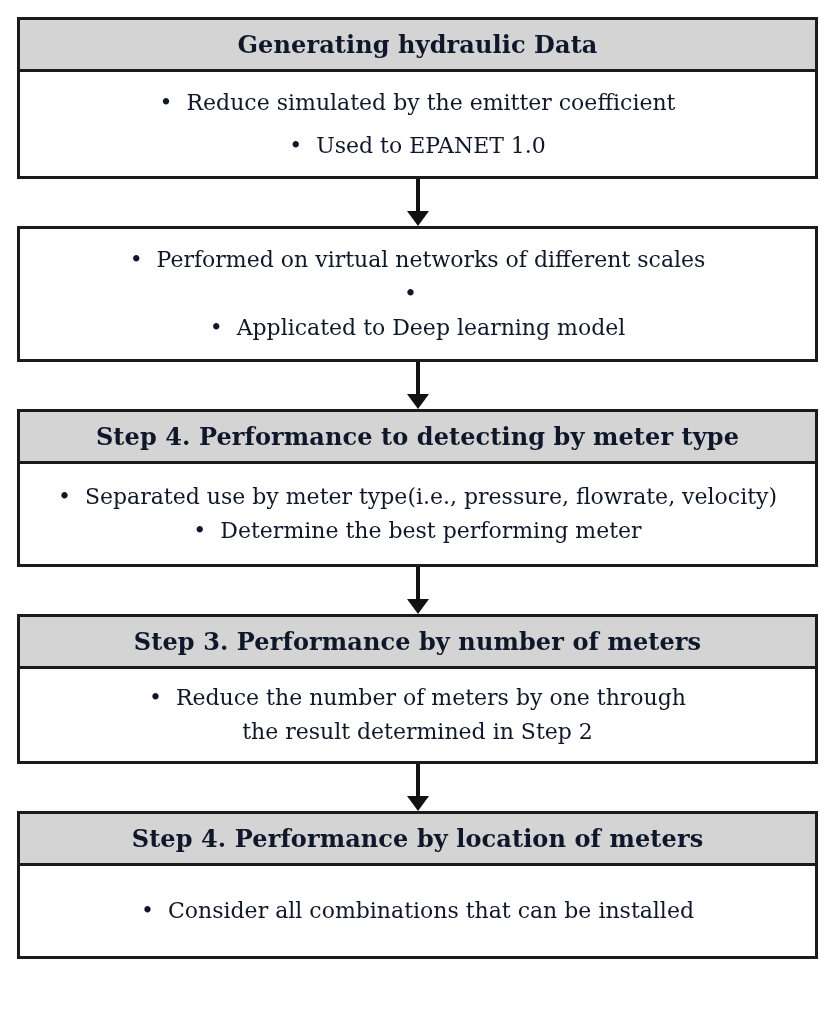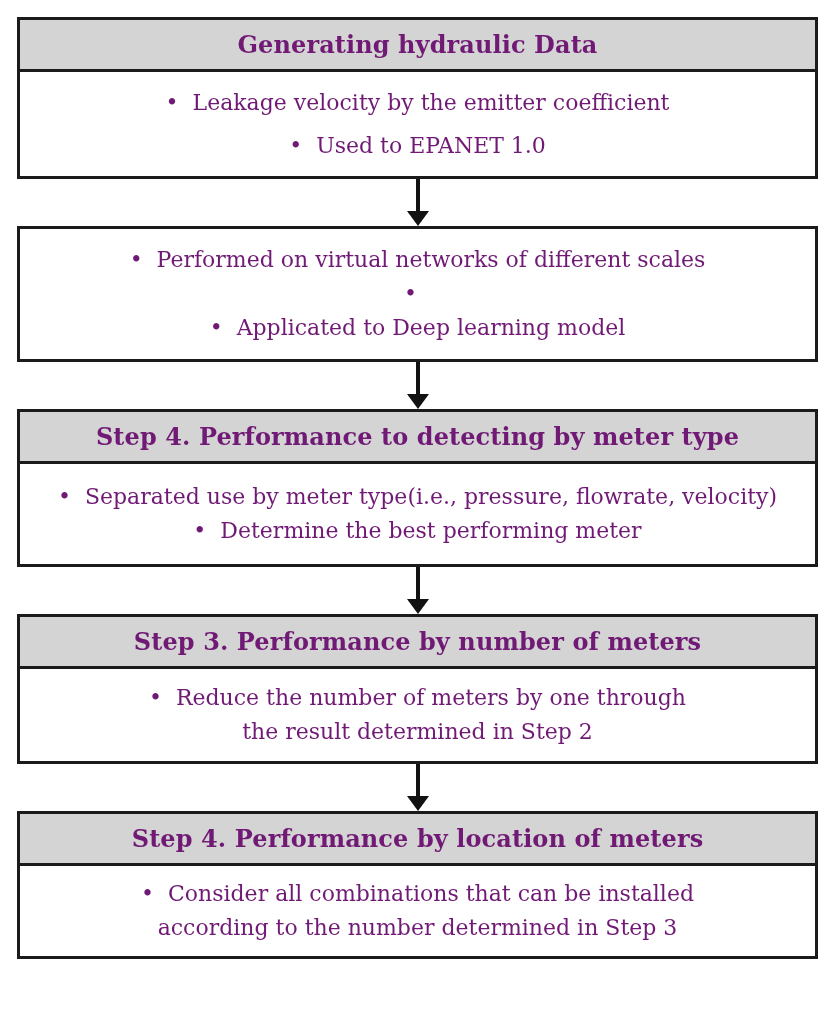--- a/index.html
+++ b/index.html
@@ -7,21 +7,21 @@
     padding: 0;
     background: #ffffff;
   }
   .page {
     width: 835px;
     height: 1021px;
     box-sizing: border-box;
     padding: 17px 17px 0 17px;
     background: #ffffff;
     font-family: "DejaVu Serif", "Liberation Serif", serif;
-    color: #701a75;
+    color: #0f172a;
     overflow: hidden;
   }
   .box {
     border: 3px solid #1b1b1b;
     background: #ffffff;
   }
   .box-header {
     height: 49px;
     background: #d4d4d4;
     border-bottom: 3px solid #1b1b1b;
@@ -80,21 +80,21 @@
 
 <div class="page">
 
   <section class="box">
     <header class="box-header">
       <span>Generating hydraulic Data</span>
     </header>
     <div class="box-body body-1">
       <div class="bullet">
         <span class="dot">•</span>
-        <span>Leakage velocity by the emitter coefficient</span>
+        <span>Reduce simulated by the emitter coefficient</span>
       </div>
       <div class="bullet">
         <span class="dot">•</span>
         <span>Used to EPANET 1.0</span>
       </div>
     </div>
   </section>
 
   <div class="arrow">
     <div class="arrow-line"></div>
@@ -165,19 +165,16 @@
 
   <section class="box">
     <header class="box-header">
       <span>Step 4. Performance by location of meters</span>
     </header>
     <div class="box-body body-5">
       <div class="bullet">
         <span class="dot">•</span>
         <span>Consider all combinations that can be installed</span>
       </div>
-      <div class="bullet">
-        <span>according to the number determined in Step 3</span>
-      </div>
     </div>
   </section>
 
 </div>
 
 </body></html>

